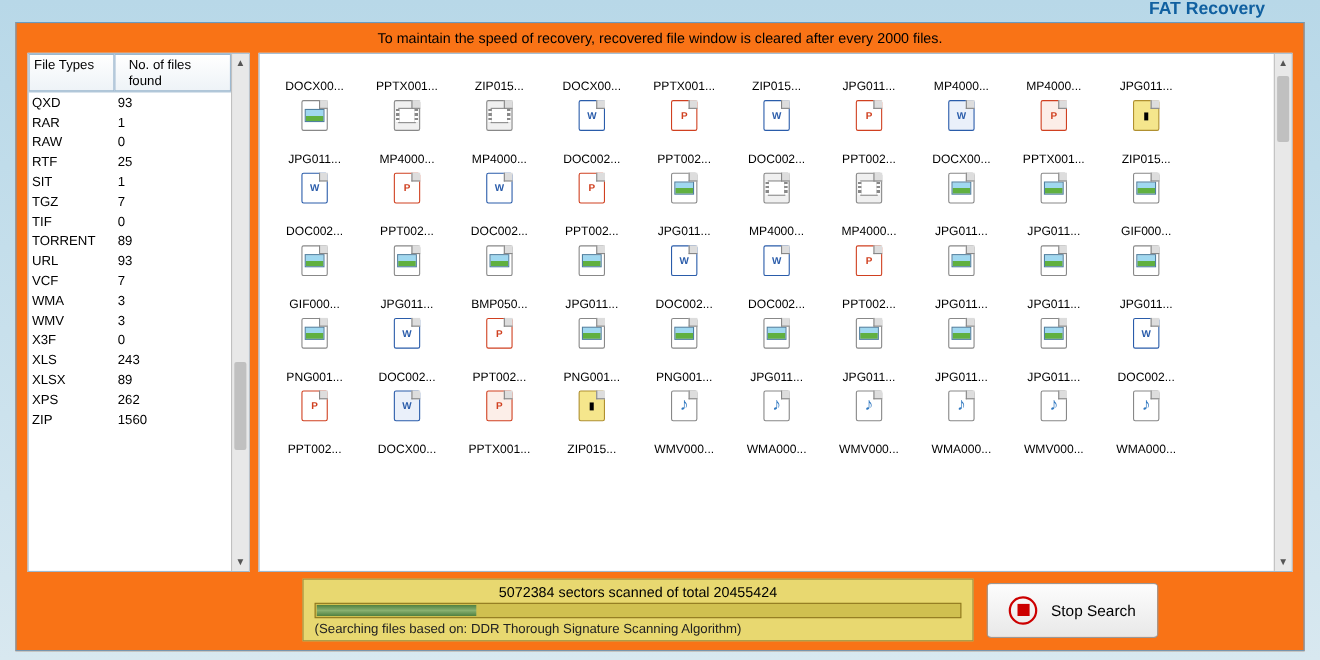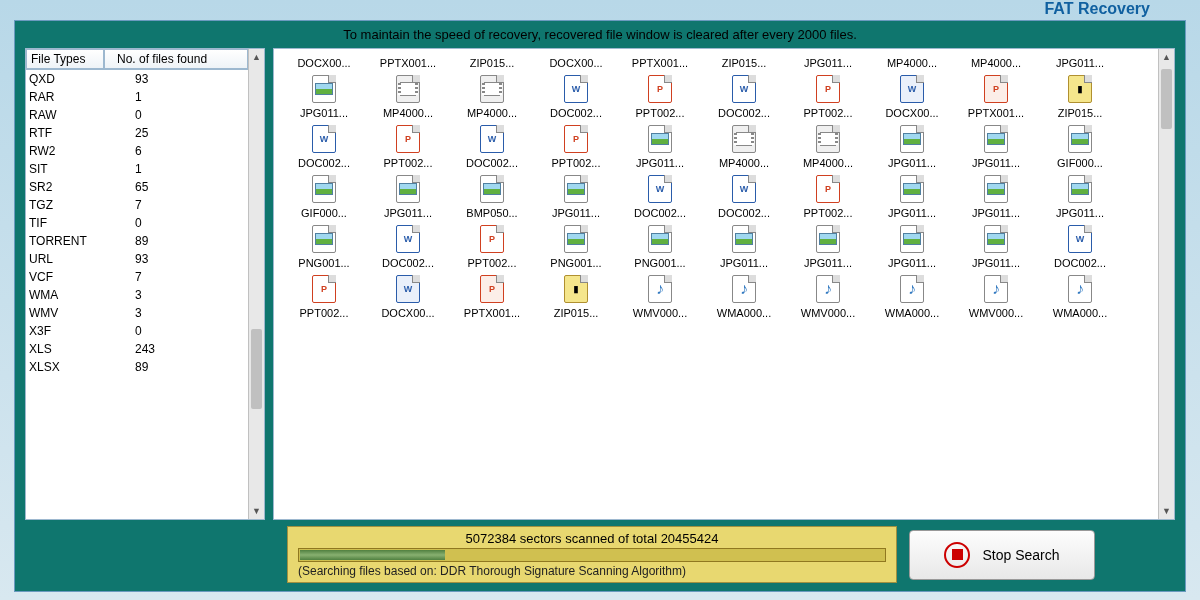--- a/index.html
+++ b/index.html
@@ -16,40 +16,40 @@
   text-align: right;
   padding: 0 50px;
   color: #1060a0;
   font-size: 16px;
   font-weight: 600;
   overflow: hidden;
 }
 .main-frame {
   margin: 2px 14px 8px 14px;
   border: 1px solid #6a9abf;
-  background: #0f766e;
+  background: #f97316;
   height: 572px;
   display: flex;
   flex-direction: column;
 }
 .info-text {
   text-align: center;
   padding: 6px 0;
   font-size: 13px;
   color: #000;
 }
 .content-row {
   display: flex;
   gap: 8px;
   padding: 0 10px;
   flex: 1;
   min-height: 0;
 }
 .left-panel {
-  width: 240px;
+  width: 202px;
   border: 1px solid #9db8cf;
   background: #fff;
   display: flex;
   position: relative;
 }
 .left-table {
   flex: 1;
   overflow: hidden;
 }
 .lt-header {
@@ -66,21 +66,21 @@
 .lt-header-cell:first-child { width: 78px; }
 .lt-header-cell:last-child { flex: 1; padding-left: 12px; }
 .lt-body { overflow: hidden; }
 .lt-row {
   display: flex;
   font-size: 12px;
   line-height: 18px;
   padding-left: 3px;
 }
 .lt-row .c1 { width: 78px; }
-.lt-row .c2 { flex: 1; margin-left: 28px; }
+.lt-row .c2 { flex: 1; }
 .scroll-v {
   width: 16px;
   background: #e8e8e8;
   border-left: 1px solid #c0c0c0;
   position: relative;
 }
 .scroll-v .thumb {
   position: absolute;
   left: 2px; right: 2px;
   background: #c0c0c0;
@@ -129,36 +129,35 @@
   justify-content: center;
 }
 .file-item .label {
   font-size: 11px;
   color: #000;
   white-space: nowrap;
   overflow: hidden;
   text-overflow: ellipsis;
   width: 78px;
   text-align: center;
-  margin-top: 2px;
+  margin-top: 18px;
 }
 .file-row.first .file-item .icon { height: 0; }
 .bottom-bar {
   display: flex;
   align-items: center;
   gap: 12px;
   padding: 6px 10px 8px 260px;
 }
 .progress-box {
   flex: 1;
   max-width: 610px;
   background: #e8d870;
   border: 1px solid #a09040;
   padding: 4px 10px 4px 10px;
-  margin-left: 12px;
 }
 .progress-box .sectext {
   text-align: center;
   font-size: 13px;
   color: #000;
   margin-bottom: 2px;
 }
 .progress-box .bar {
   height: 14px;
   background: #d0c050;
@@ -169,21 +168,21 @@
 .progress-box .bar .fill {
   position: absolute;
   left: 1px; top: 1px; bottom: 1px;
   background: linear-gradient(#508040, #88b070, #508040);
 }
 .progress-box .algo {
   font-size: 12px;
   color: #222;
 }
 .stop-btn {
-  width: 186px;
+  width: 156px;
   height: 50px;
   border: 1px solid #999;
   border-radius: 4px;
   background: linear-gradient(#fdfdfd, #e8e8e8);
   display: flex;
   align-items: center;
   justify-content: center;
   gap: 12px;
   cursor: pointer;
   font-size: 14px;
@@ -247,32 +246,24 @@
             </div>
             <div class="lt-row">
               <span class="c1">RAW</span>
               <span class="c2">0</span>
             </div>
             <div class="lt-row">
               <span class="c1">RTF</span>
               <span class="c2">25</span>
             </div>
             <div class="lt-row">
-              <span class="c1">RW2</span>
-              <span class="c2">6</span>
-            </div>
-            <div class="lt-row">
               <span class="c1">SIT</span>
               <span class="c2">1</span>
             </div>
             <div class="lt-row">
-              <span class="c1">SR2</span>
-              <span class="c2">65</span>
-            </div>
-            <div class="lt-row">
               <span class="c1">TGZ</span>
               <span class="c2">7</span>
             </div>
             <div class="lt-row">
               <span class="c1">TIF</span>
               <span class="c2">0</span>
             </div>
             <div class="lt-row">
               <span class="c1">TORRENT</span>
               <span class="c2">89</span>
@@ -297,20 +288,28 @@
               <span class="c1">X3F</span>
               <span class="c2">0</span>
             </div>
             <div class="lt-row">
               <span class="c1">XLS</span>
               <span class="c2">243</span>
             </div>
             <div class="lt-row">
               <span class="c1">XLSX</span>
               <span class="c2">89</span>
+            </div>
+            <div class="lt-row">
+              <span class="c1">XPS</span>
+              <span class="c2">262</span>
+            </div>
+            <div class="lt-row">
+              <span class="c1">ZIP</span>
+              <span class="c2">1560</span>
             </div>
           </div>
       </div>
       <div class="scroll-v">
         <div class="arrow" style="top:0">▲</div>
         <div class="thumb" style="top:280px;height:80px"></div>
         <div class="arrow" style="bottom:0">▼</div>
       </div>
     </div>
 

